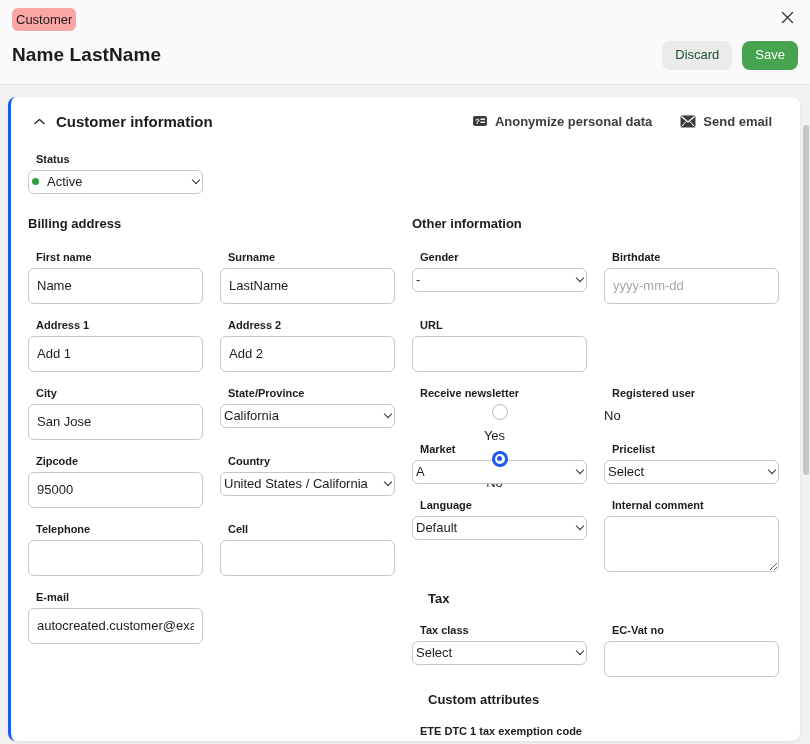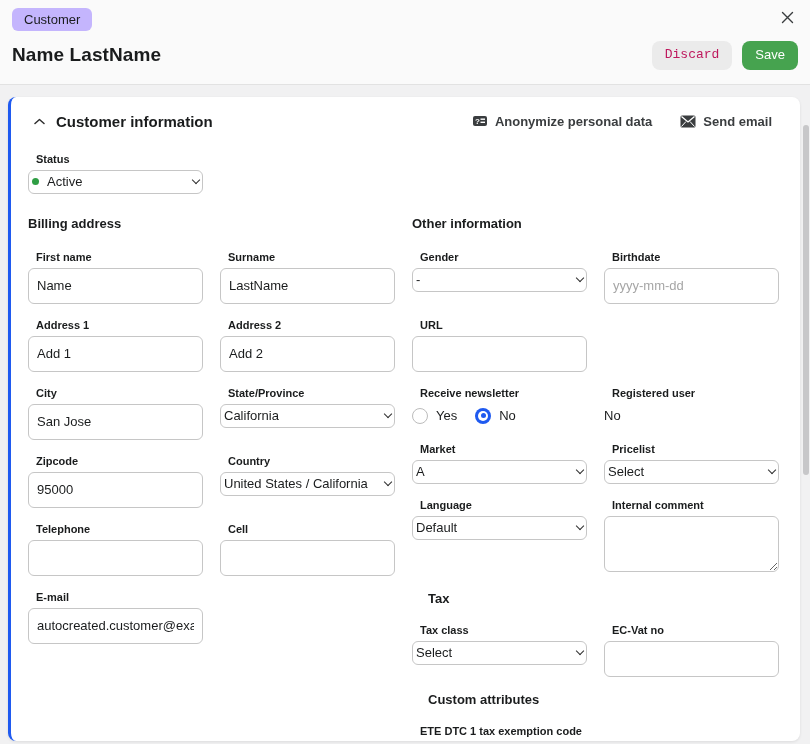--- a/index.html
+++ b/index.html
@@ -8,32 +8,32 @@
     font-family:"Liberation Sans", sans-serif;
     background:#f1f1f2;
     color:#1a1c1d;
     position:relative;
     overflow:hidden;
   }
   
   .top-area { background:#fafafa; border-bottom:1px solid #e2e2e2; padding:8px 12px 14px 12px; }
   .topbar { display:flex; align-items:flex-start; justify-content:space-between; }
   .tab-chip {
-    display:inline-block; background:#c4b5fd; border-radius:6px;
-    padding:4px 12px; font-size:13px; cursor:pointer;
+    display:inline-block; background:#fca5a5; border-radius:6px;
+    padding:4px 4px; font-size:13px; cursor:pointer;
   }
   .close-btn { margin-top:3px; margin-right:4px; cursor:pointer; line-height:0; }
   .header-row { display:flex; align-items:center; justify-content:space-between; margin-top:10px; }
   .page-title { font-size:19px; font-weight:700; letter-spacing:.1px; }
   .header-actions { display:flex; gap:10px; }
   .btn {
     border:none; border-radius:8px; padding:7px 13px; font-size:13px;
     font-family:inherit; cursor:pointer; line-height:1.15;
   }
-  .btn-discard { background:#ebebeb; color:#be185d;font-family:Liberation Mono, monospace; }
+  .btn-discard { background:#ebebeb; color:#14532d; }
   .btn-save { background:#46a34f; color:#ffffff; }
 
   
   .card {
     margin:12px 10px 0 8px;
     height:644px;
     background:#ffffff;
     border-left:3px solid #1f5af0;
     border-radius:8px;
     box-shadow:0 1px 3px rgba(0,0,0,.09);
@@ -66,21 +66,21 @@
     width:6px; height:6px; border-right:1.5px solid #2e2e2e; border-bottom:1.5px solid #2e2e2e;
     transform:rotate(45deg); margin-top:-4px; flex:0 0 auto;
   }
   .status-dot { width:7px; height:7px; border-radius:50%; background:#2f9e44; margin-right:8px; flex:0 0 auto; }
 
   .section-heading { font-size:13px; font-weight:700; margin:22px 0 20px 0; }
   .halves { display:flex; gap:17px; }
   .half { width:367px; }
   .frow { display:flex; gap:17px; margin-bottom:15px; align-items:flex-start; }
 
-  .radio-row { display:flex; align-items:center; height:24px; gap:8px; }
+  .radio-row { display:flex; align-items:center; height:24px; gap:8px;flex-direction:column; }
   .radio { width:16px; height:16px; border-radius:50%; cursor:pointer; flex:0 0 auto; position:relative; }
   .radio.off { border:1.5px solid #bcbcbc; background:#fff; }
   .radio.on { background:#1f5af0; }
   .radio.on::before {
     content:""; position:absolute; left:3px; top:3px; width:10px; height:10px;
     border-radius:50%; background:#fff;
   }
   .radio.on::after {
     content:""; position:absolute; left:5.5px; top:5.5px; width:5px; height:5px;
     border-radius:50%; background:#1f5af0;

